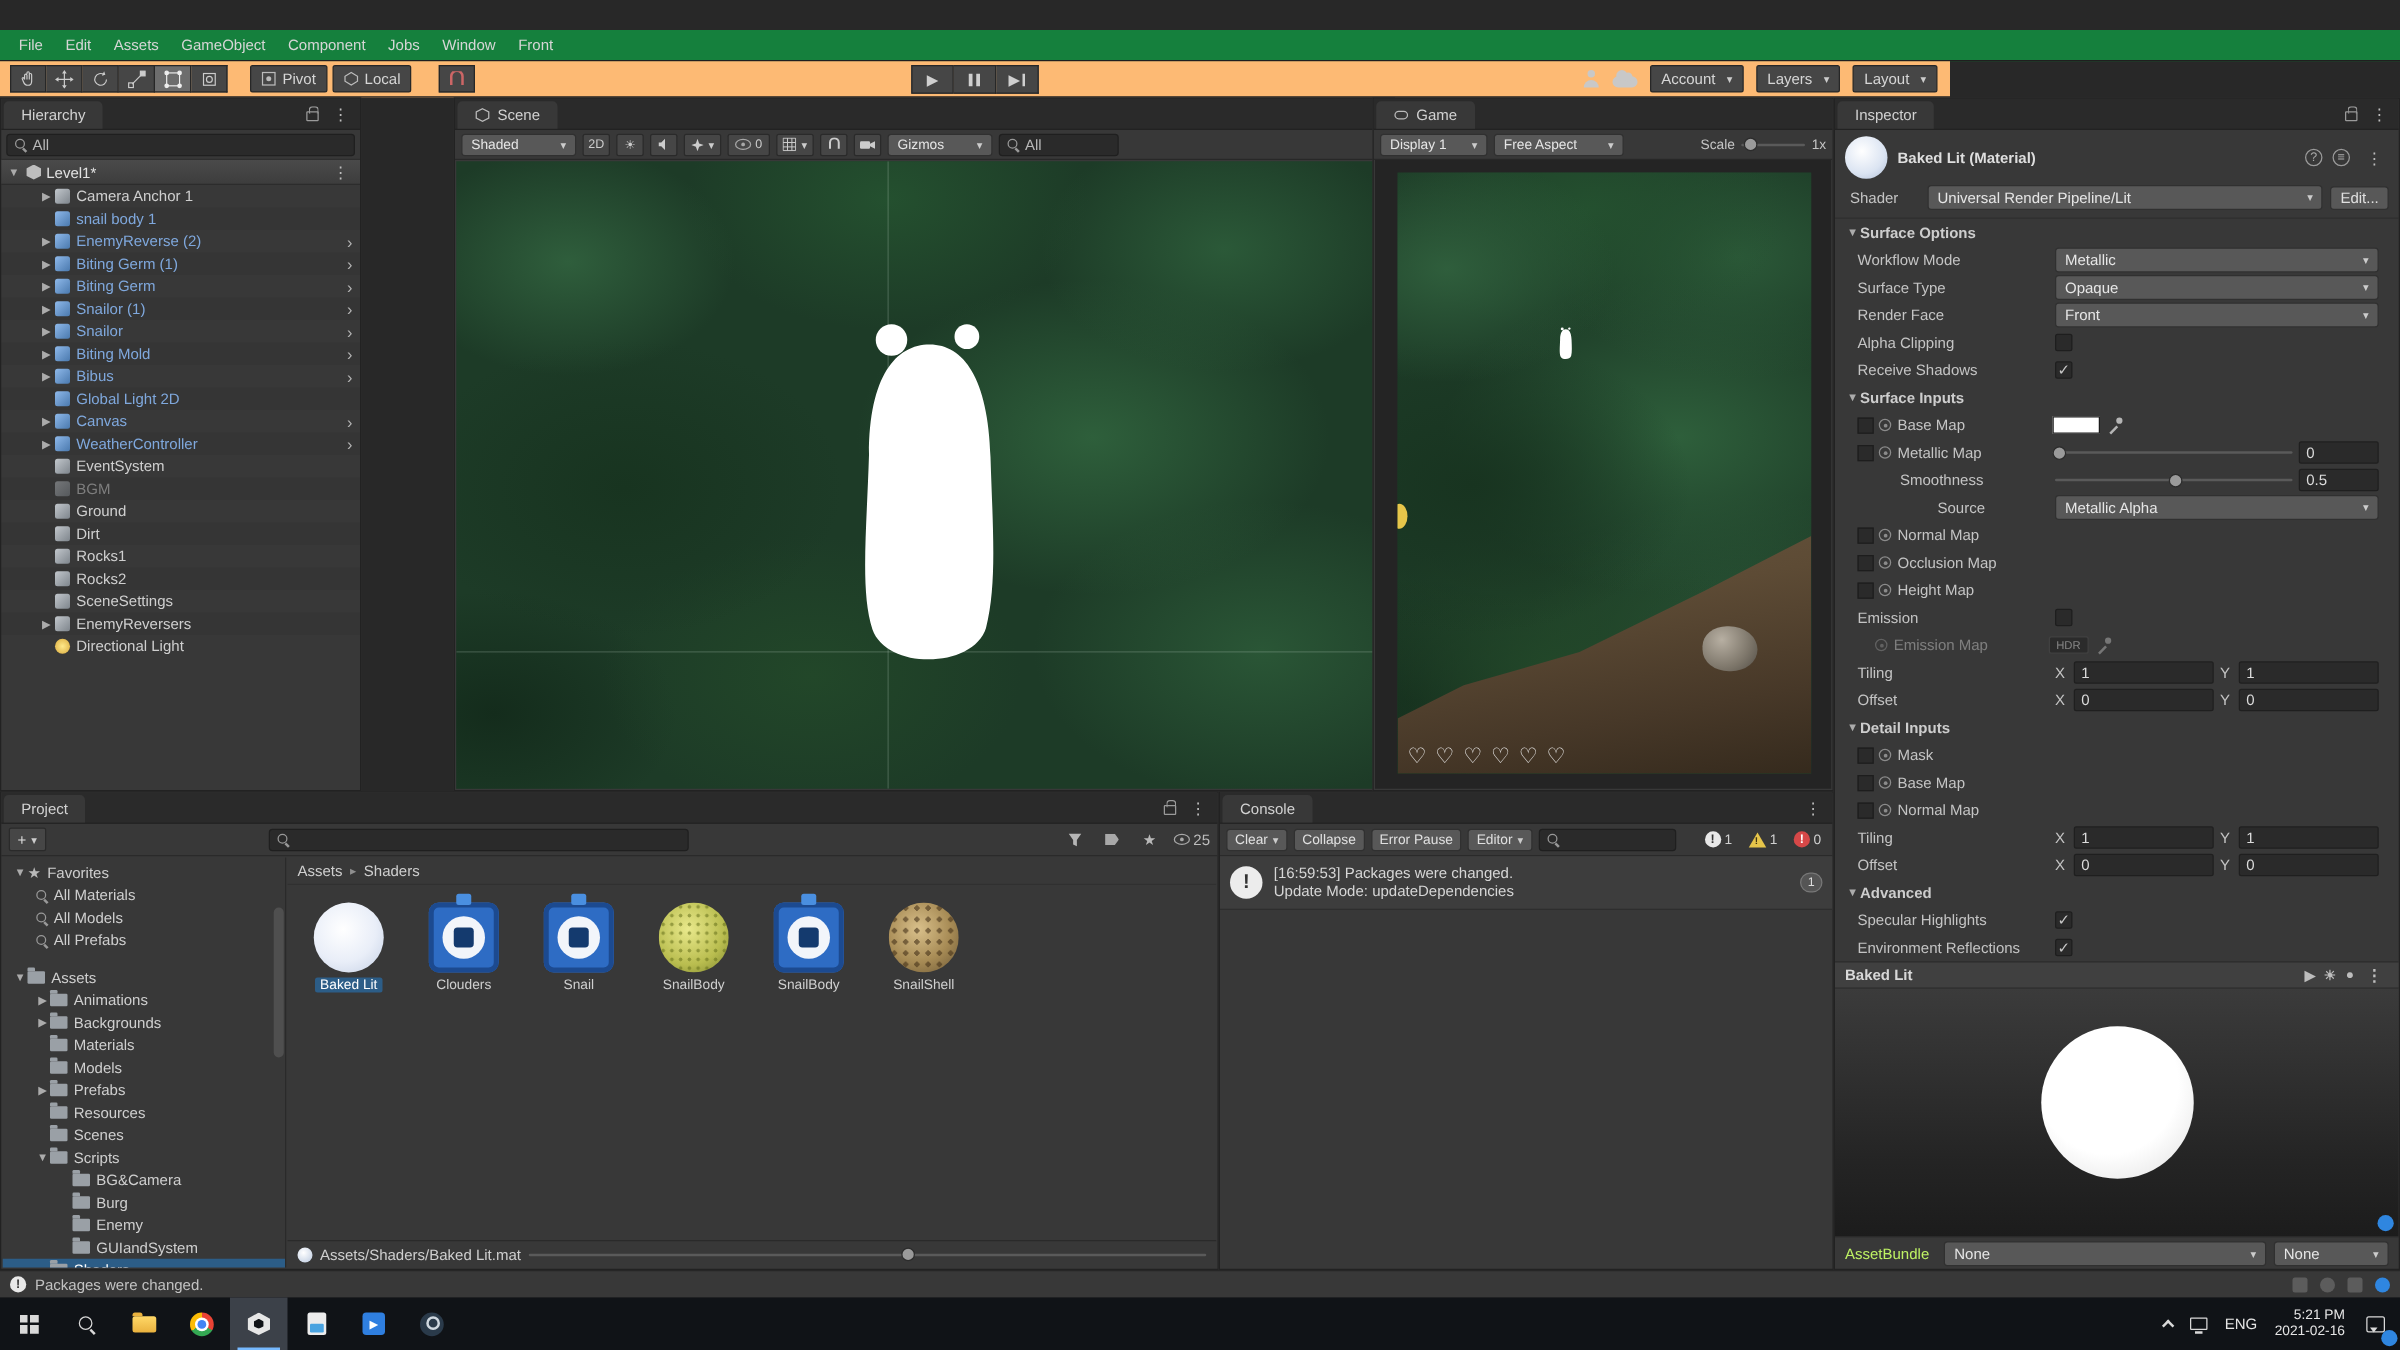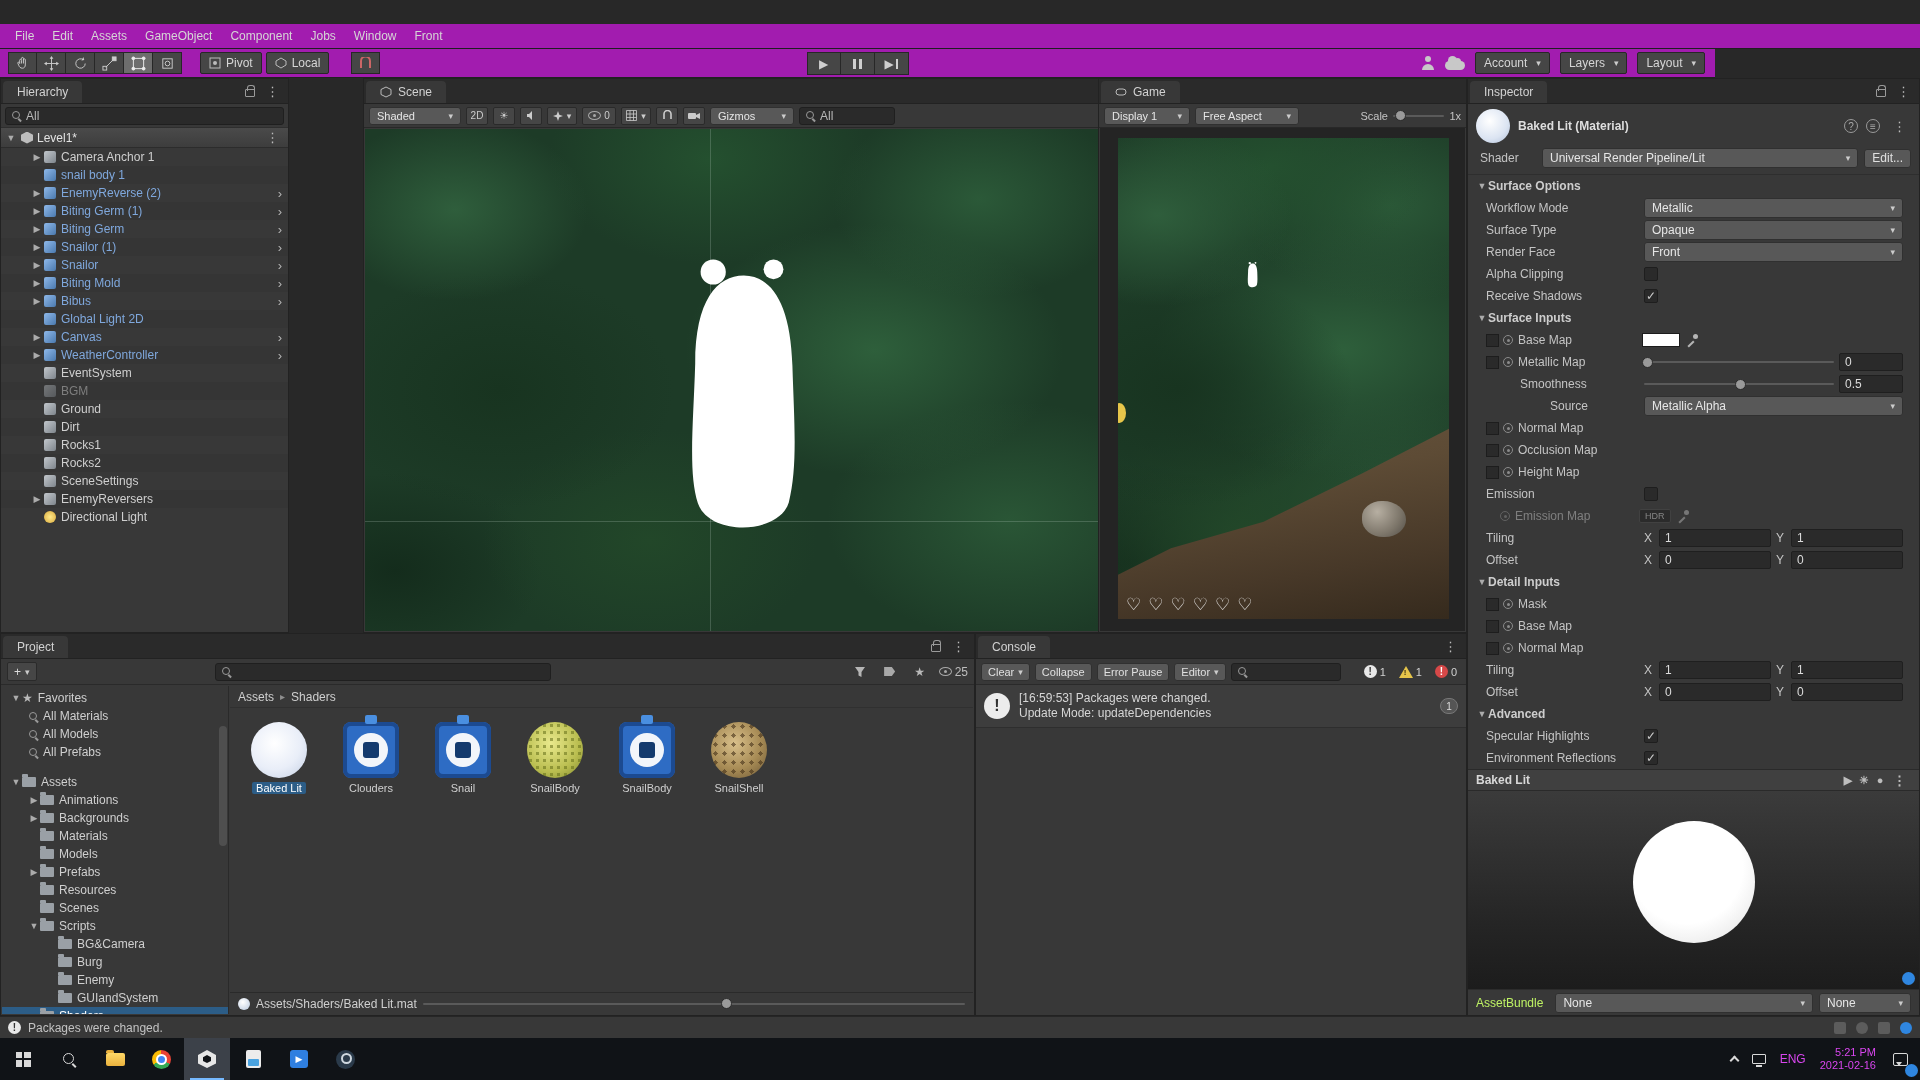--- a/index.html
+++ b/index.html
@@ -27,23 +27,23 @@
   .slider .knob{position:absolute;top:-4.5px;width:11px;height:11px;border-radius:50%;background:#9a9a9a;border:1px solid #2c2c2c}
   .searchfield{background:#2a2a2a;border:1px solid #1f1f1f;border-radius:3px;height:18px;display:flex;align-items:center;padding:0 5px;color:#b8b8b8}
 
   
   .titlebar{position:absolute;left:0;top:0;width:1920px;height:24px;background:#0a0a0a;display:flex;align-items:center;color:#dedede;padding-left:6px;gap:8px}
   .u-logo{width:15px;height:15px;background:#dcdcdc;clip-path:polygon(50% 0,100% 28%,100% 75%,50% 100%,0 75%,0 28%);position:relative;flex:none}
   .u-logo::after{content:"";position:absolute;inset:4px;background:#0a0a0a;clip-path:polygon(50% 0,100% 28%,100% 75%,50% 100%,0 75%,0 28%)}
   .win-btns{margin-left:auto;display:flex;height:24px}
   .win-btn{width:46px;display:flex;align-items:center;justify-content:center;color:#ddd;font-size:13px}
   .win-btn .sq{width:9px;height:9px;border:1px solid #ddd}
-  .menubar{position:absolute;left:0;top:24px;width:1920px;height:25px;background:#a21caf;display:flex;align-items:center;padding-left:6px;border-bottom:1px solid #1f1f1f}
+  .menubar{position:absolute;left:0;top:24px;width:1920px;height:25px;background:#15803d;display:flex;align-items:center;padding-left:6px;border-bottom:1px solid #1f1f1f}
   .menu-item{padding:0 9px;line-height:24px;color:#d6d6d6}
-  .toolbar{position:absolute;left:0;top:49px;width:1715px;height:29px;background:#a21caf;border-bottom:1px solid #212121;display:flex;align-items:center;padding:0 8px;gap:4px}
+  .toolbar{position:absolute;left:0;top:49px;width:1560px;height:29px;background:#fdba74;border-bottom:1px solid #212121;display:flex;align-items:center;padding:0 8px;gap:4px}
   .tool{width:29px;height:22px;background:#464646;border:1px solid #272727;display:flex;align-items:center;justify-content:center;flex:none}
   .tool.active{background:#6d6d6d}
   .tgroup{display:flex}
   .tgroup .tool+.tool{border-left:none}
   .tbtn{display:flex;gap:5px;align-items:center;background:#464646;border:1px solid #272727;height:22px;padding:0 8px;border-radius:2px;color:#d6d6d6}
   .play-cluster{position:absolute;left:50%;top:3px;transform:translateX(-50%);display:flex}
   .pbtn{width:34px;height:23px;background:#464646;border:1px solid #272727;display:flex;align-items:center;justify-content:center;color:#cfcfcf}
   .pbtn+.pbtn{border-left:none}
   .pause-bars{display:flex;gap:3px}
   .pause-bars i{width:3px;height:10px;background:#cfcfcf}
@@ -213,21 +213,21 @@
   .chrome{width:19px;height:19px;border-radius:50%;background:conic-gradient(#ea4335 0 33%,#34a853 33% 66%,#fbbc05 66% 100%);position:relative}
   .chrome::before{content:"";position:absolute;inset:4px;background:#fff;border-radius:50%}
   .chrome::after{content:"";position:absolute;inset:6px;background:#4285f4;border-radius:50%}
   .tb-unity{width:18px;height:18px;background:#e6e6e6;clip-path:polygon(50% 0,100% 28%,100% 75%,50% 100%,0 75%,0 28%);position:relative}
   .tb-unity::after{content:"";position:absolute;inset:5px;background:#101317;clip-path:polygon(50% 0,100% 28%,100% 75%,50% 100%,0 75%,0 28%)}
   .tb-doc{width:15px;height:18px;background:#ececec;border-radius:2px;position:relative}
   .tb-doc::after{content:"";position:absolute;left:2px;bottom:2px;width:11px;height:7px;background:#4aa3e0;border-radius:1px}
   .tb-media{width:18px;height:18px;background:#2f7fe0;border-radius:3px;display:flex;align-items:center;justify-content:center;color:#fff;font-size:9px}
   .steam{width:19px;height:19px;border-radius:50%;background:#2a3a4a;position:relative}
   .steam::after{content:"";position:absolute;right:3px;top:3px;width:7px;height:7px;border:2px solid #cfd8e0;border-radius:50%}
-  .tray{margin-left:auto;display:flex;align-items:center;gap:14px;padding-right:10px;color:#d946ef}
+  .tray{margin-left:auto;display:flex;align-items:center;gap:14px;padding-right:10px;color:#e5e5e5}
   .chev-up{width:7px;height:7px;border-left:2px solid #d9d9d9;border-top:2px solid #d9d9d9;transform:rotate(45deg);margin-top:3px}
   .net-icn{width:14px;height:10px;border:1.5px solid #d9d9d9;border-radius:1px;position:relative}
   .net-icn::after{content:"";position:absolute;left:3px;bottom:-4px;width:6px;height:2px;background:#d9d9d9}
   .clock{text-align:right;font-size:11px;line-height:13px}
   .notif{width:15px;height:13px;border:1.5px solid #d9d9d9;border-radius:2px;position:relative}
   .notif::after{content:"";position:absolute;left:2px;bottom:-4px;border:3px solid transparent;border-top:4px solid #d9d9d9}
   .notif-badge{position:absolute;right:2px;bottom:3px;width:13px;height:13px;border-radius:50%;background:#2f86e0}
 </style>
 </head>
 <body>

